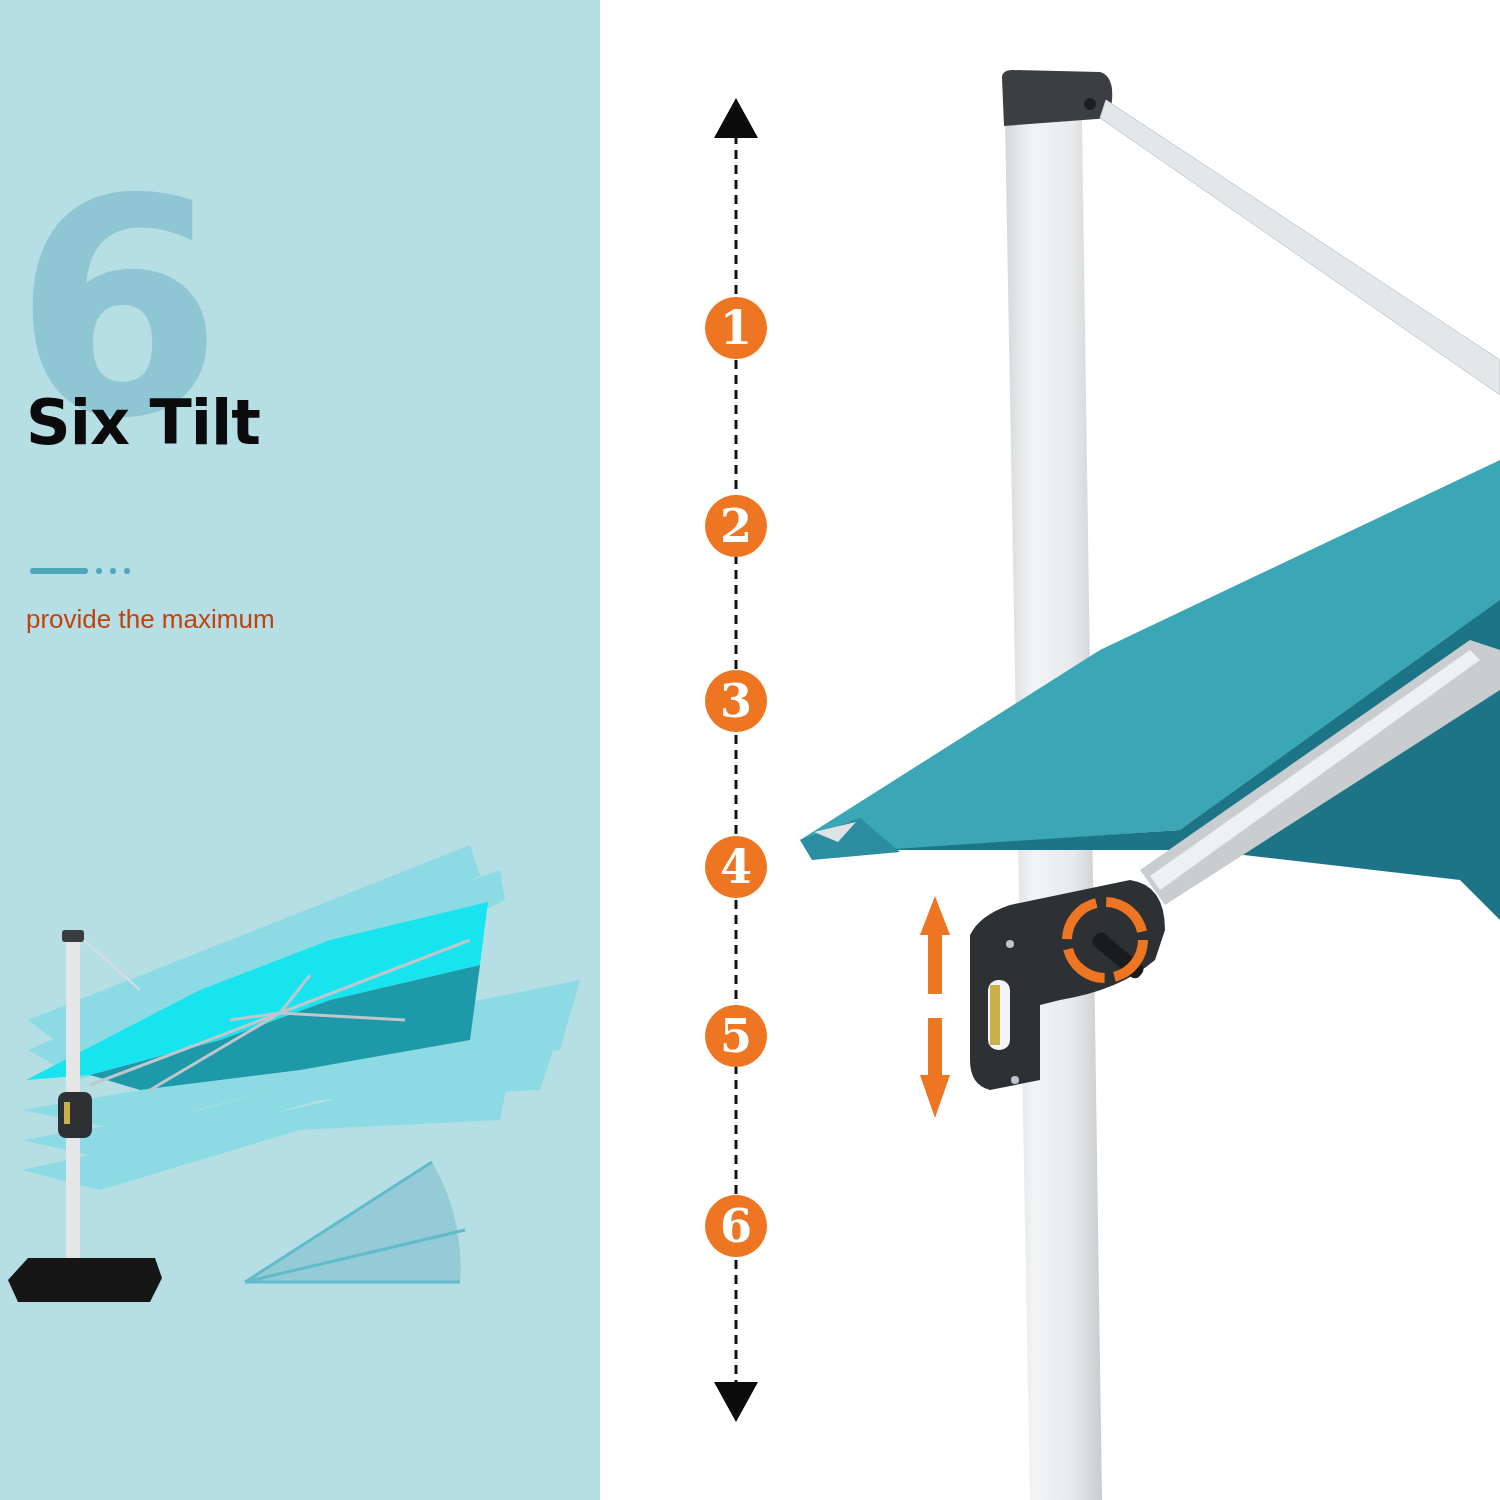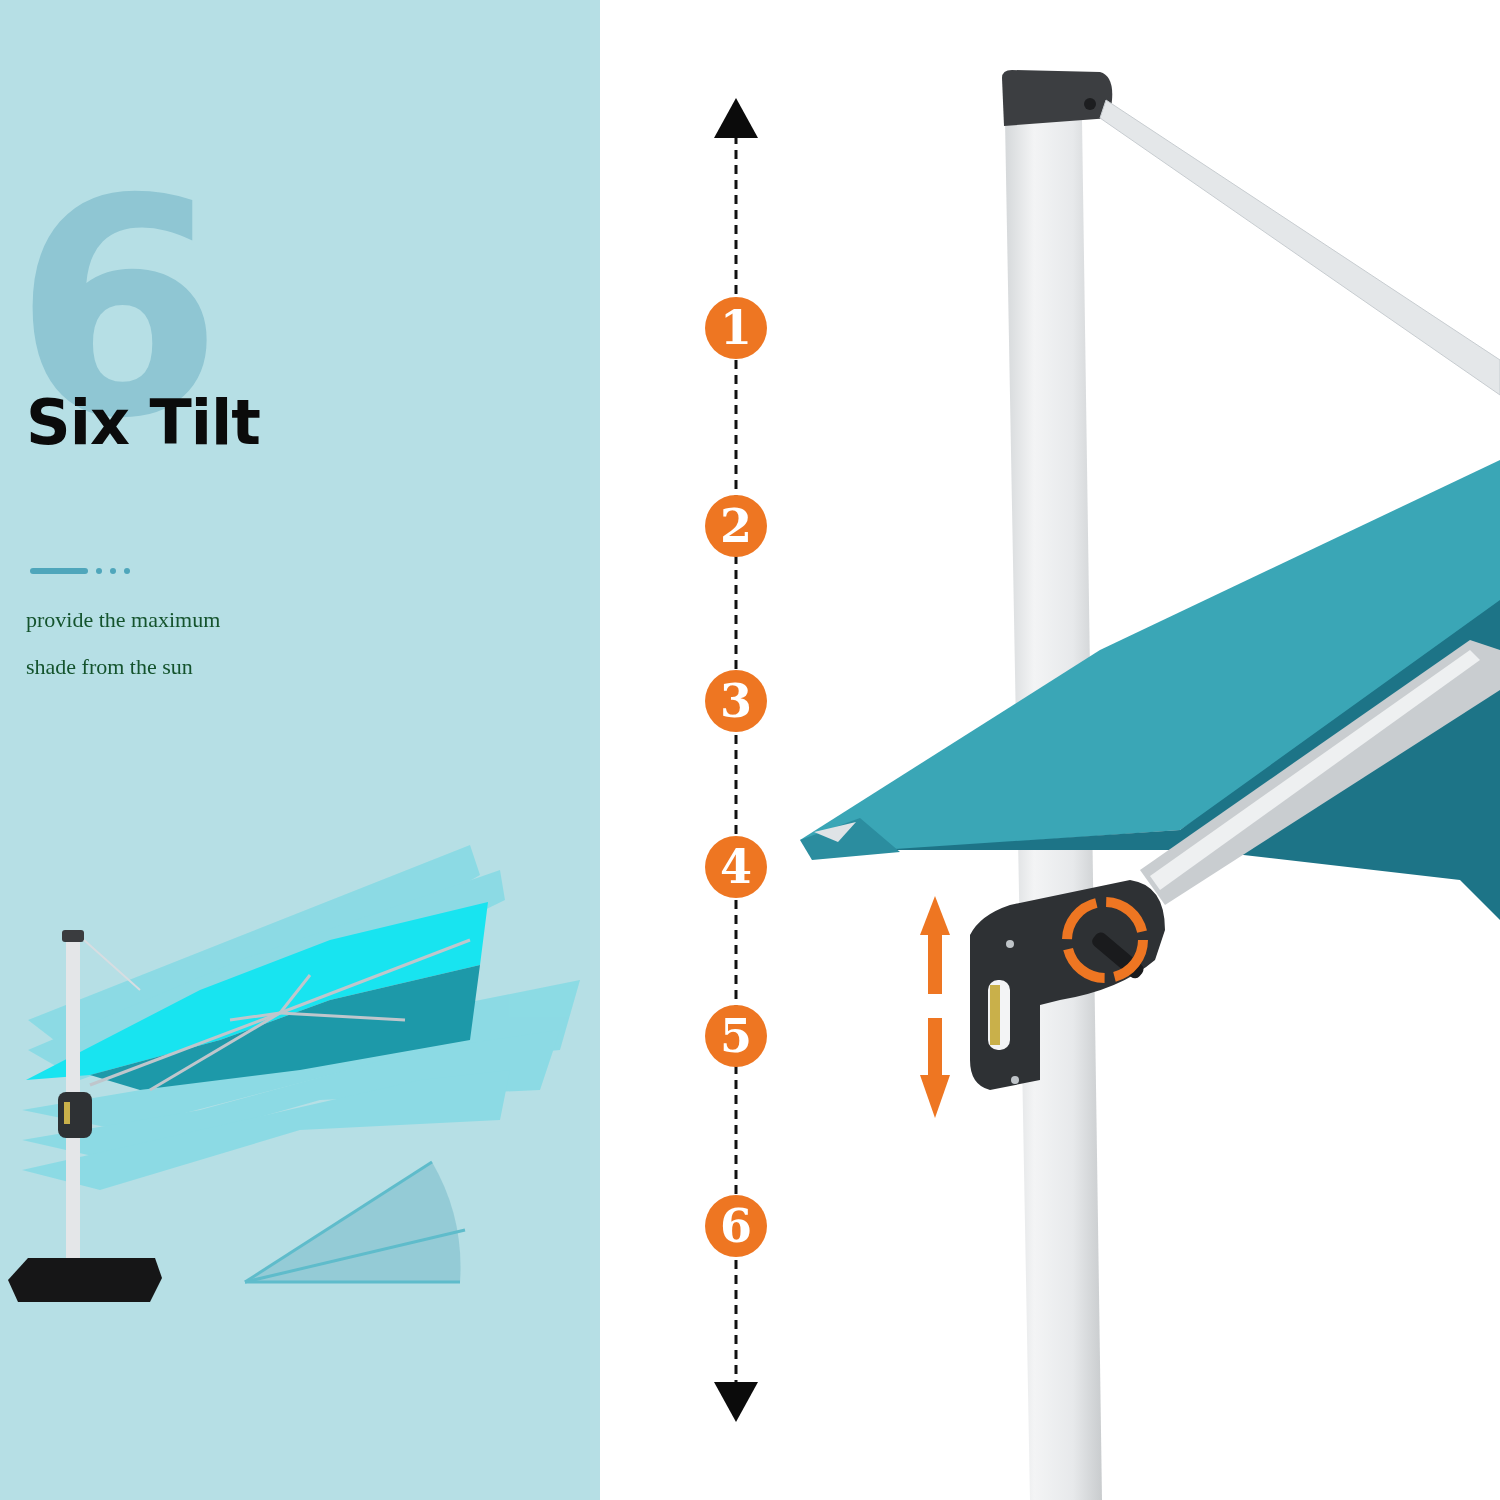--- a/index.html
+++ b/index.html
@@ -3,42 +3,41 @@
 <meta charset="utf-8">
 <style>
   html,body{margin:0;padding:0;}
   body{width:1500px;height:1500px;position:relative;overflow:hidden;background:#ffffff;font-family:"DejaVu Sans","Liberation Sans",sans-serif;}
   .left-panel{position:absolute;left:0;top:0;width:600px;height:1500px;background:#b6dfe5;}
   .big-num{position:absolute;left:14px;top:160px;font-size:300px;font-weight:bold;color:#8fc6d3;line-height:1;font-family:"DejaVu Sans",sans-serif;}
   .title{position:absolute;left:26px;top:382px;font-size:62px;font-weight:bold;color:#0b0b0b;line-height:82px;font-family:"DejaVu Sans",sans-serif;letter-spacing:-1px;}
   .divider{position:absolute;left:30px;top:567px;height:8px;display:flex;align-items:center;gap:8px;}
   .divider .bar{width:58px;height:6px;border-radius:3px;background:#4fa6bb;}
   .divider .dot{width:6px;height:6px;border-radius:50%;background:#4fa6bb;}
-  .subtitle{position:absolute;left:26px;top:596px;font-size:22px;color:#14532d;line-height:47px;font-family:Liberation Serif, serif;}
+  .subtitle{position:absolute;left:26px;top:596px;font-size:26px;color:#c2410c;line-height:47px;font-family:Liberation Sans, sans-serif;}
   .illustration{position:absolute;left:0;top:830px;width:600px;height:500px;}
   .right-photo{position:absolute;left:600px;top:0;width:900px;height:1500px;}
   .step{position:absolute;width:62px;height:62px;border-radius:50%;background:#ee7622;color:#fff;font-weight:bold;font-size:46px;line-height:62px;text-align:center;font-family:"DejaVu Serif",serif;}
 </style>
 </head>
 <body>
 
 <div class="left-panel">
   <div class="big-num">6</div>
   <div class="title">
     <div>Six Tilt</div>
   </div>
   <div class="divider">
     <span class="bar"></span>
     <span class="dot"></span>
     <span class="dot"></span>
     <span class="dot"></span>
   </div>
   <div class="subtitle">
     <div>provide the maximum</div>
-    <div>shade from the sun</div>
   </div>
 
   <svg class="illustration" viewBox="0 0 600 500">
 
     <g opacity="0.35" fill="#3fd3e3">
       <polygon points="28,190 230,110 470,15 480,45 300,150 80,230"></polygon>
       <polygon points="28,220 240,130 500,40 505,70 300,170 80,250"></polygon>
       <polygon points="22,280 200,250 430,180 580,150 560,220 350,240 120,300"></polygon>
       <polygon points="22,310 200,280 420,220 560,200 540,260 320,270 110,330"></polygon>
       <polygon points="22,340 200,300 420,250 510,240 500,290 300,300 100,360"></polygon>

